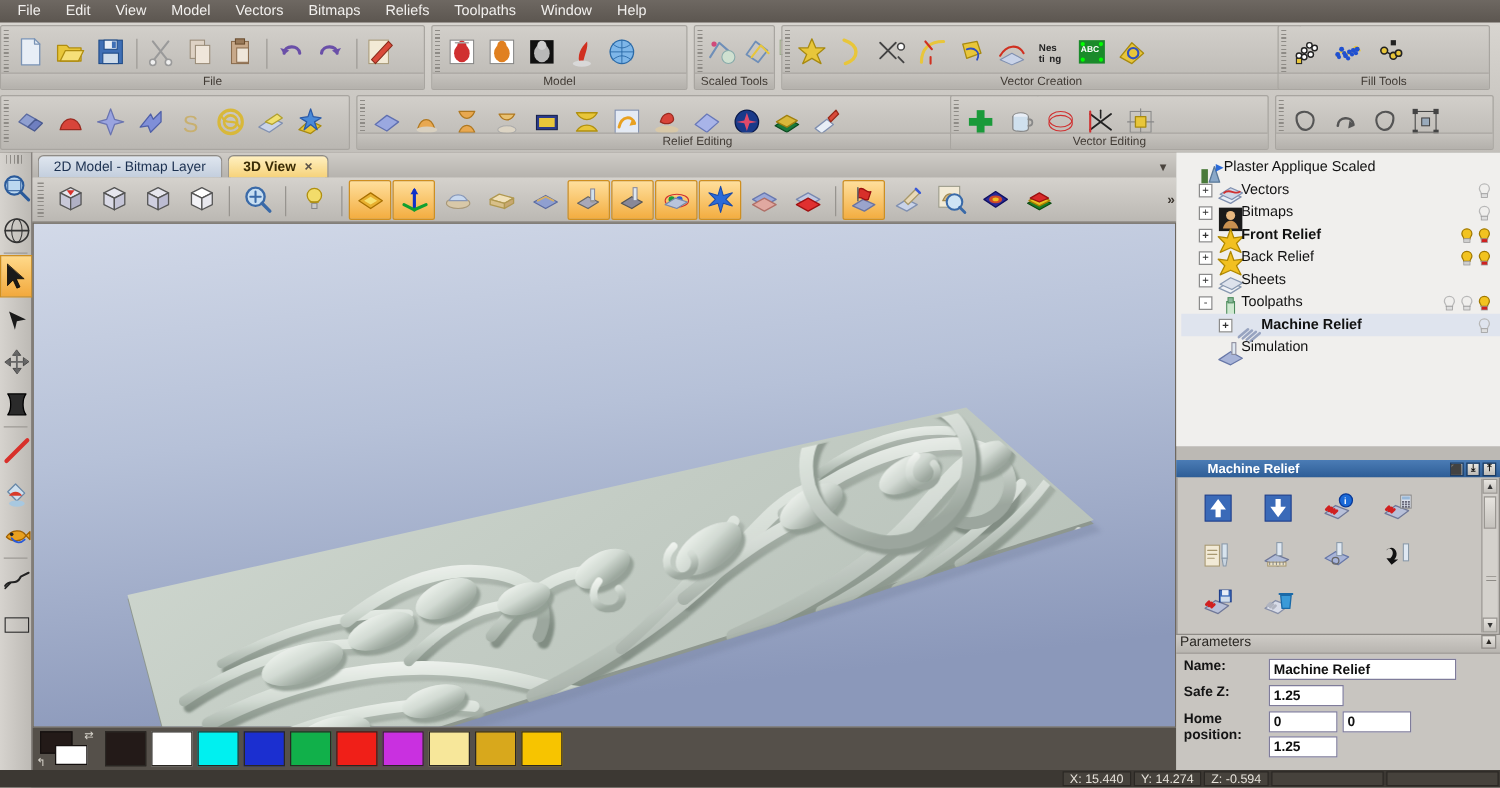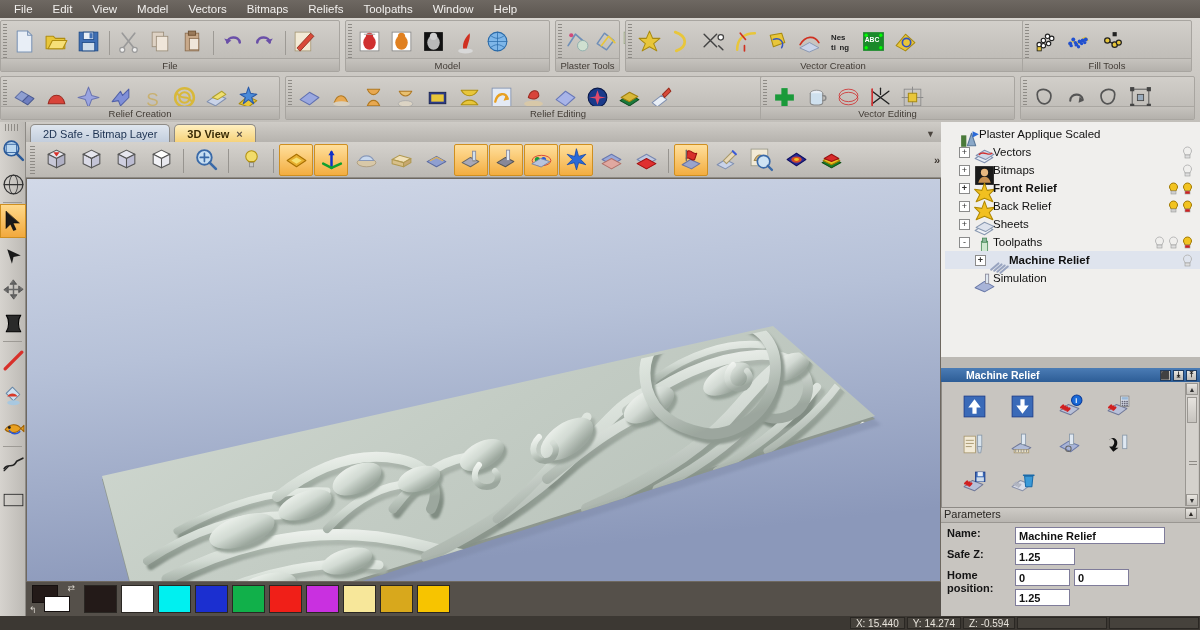--- a/index.html
+++ b/index.html
@@ -336,21 +336,21 @@
             </div>
             <div class="tbtn">
               <svg class="ico" viewBox="0 0 24 24" width="25" height="25">
                 <rect x="3" y="3" width="11" height="11" fill="#d8d0c0" stroke="#9a8" stroke-width="0.8"></rect>
                 <path d="M6 6 L9 9 M13 18 L20 11" fill="none" stroke="#8a8" stroke-width="1.4" stroke-linejoin="round" stroke-linecap="round"></path>
                 <circle cx="16" cy="19" r="2" fill="#eee" stroke="#888" stroke-width="1"></circle>
                 <circle cx="20" cy="16" r="2" fill="#eee" stroke="#888" stroke-width="1"></circle>
               </svg>
             </div>
           </div>
-          <div class="gtitle">Plaster Tools</div>
+          <div class="gtitle">Scaled Tools</div>
         </div>
         <div class="grp" style="left: 625px; width: 416px;">
           <div class="grip"></div>
           <div class="gbody">
             <div class="tbtn">
               <svg class="ico" viewBox="0 0 24 24" width="25" height="25">
                 <path d="M12 2 L15 9 L22 9 L16 14 L19 21 L12 17 L5 21 L8 14 L2 9 L9 9 Z" fill="#e8c63a" stroke="#a88a10" stroke-width="1" stroke-linejoin="round" stroke-linecap="round"></path>
               </svg>
             </div>
             <div class="tbtn">
@@ -496,21 +496,20 @@
                 <path d="M8 12 L17 6 L21 9 L13 14 Z" fill="#f0e070" stroke="#b0a030" stroke-width="1" stroke-linejoin="round" stroke-linecap="round"></path>
               </svg>
             </div>
             <div class="tbtn">
               <svg class="ico" viewBox="0 0 24 24" width="25" height="25">
                 <path d="M3 18 L11 11 L20 15 L12 21 Z" fill="#e8c63a" stroke="#a88a10" stroke-width="1" stroke-linejoin="round" stroke-linecap="round"></path>
                 <path d="M12 2 L14 8 L20 9 L15 12 L17 18 L12 14 L7 18 L9 12 L4 9 L10 8 Z" fill="#4a8ad8" stroke="#2a5aa8" stroke-width="1" stroke-linejoin="round" stroke-linecap="round"></path>
               </svg>
             </div>
           </div>
-          <div class="gtitle">Relief Creation</div>
         </div>
         <div class="grp r2" style="left: 285px; width: 546px;">
           <div class="grip"></div>
           <div class="gbody">
             <div class="tbtn">
               <svg class="ico" viewBox="0 0 24 24" width="25" height="25">
                 <path d="M3 14 L12 7 L21 12 L12 19 Z" fill="#9aa8e0" stroke="#6070b0" stroke-width="1" stroke-linejoin="round" stroke-linecap="round"></path>
               </svg>
             </div>
             <div class="tbtn">
@@ -726,21 +725,21 @@
         <div class="lbtn">
           <svg class="ico" viewBox="0 0 24 24" width="25" height="25">
             <rect x="3" y="7" width="18" height="11" fill="none" stroke="#222" stroke-width="0.8"></rect>
           </svg>
         </div>
       </div>
   </div>
 
   <div class="doc">
     <div class="tabstrip" id="tabstrip">
-        <div class="tab"><span>2D Safe - Bitmap Layer</span></div>
+        <div class="tab"><span>2D Model - Bitmap Layer</span></div>
         <div class="tab active"><span>3D View</span><span class="tabclose">×</span></div>
         <div class="caretbox">▼</div>
       </div>
     <div class="viewtb">
       <div class="vgrip"></div>
       <div style="display:flex;align-items:center;gap:1px;" id="viewBtns">
           <div class="vbtn">
             <svg class="ico" viewBox="0 0 24 24" width="25" height="25">
               <path d="M12 3 L20 7 L12 11 L4 7 Z" fill="#e6e6ee" stroke="#555" stroke-width="1" stroke-linejoin="round" stroke-linecap="round"></path>
               <path d="M4 7 L12 11 L12 20 L4 16 Z" fill="#c8c8d8" stroke="#555" stroke-width="1" stroke-linejoin="round" stroke-linecap="round"></path>

